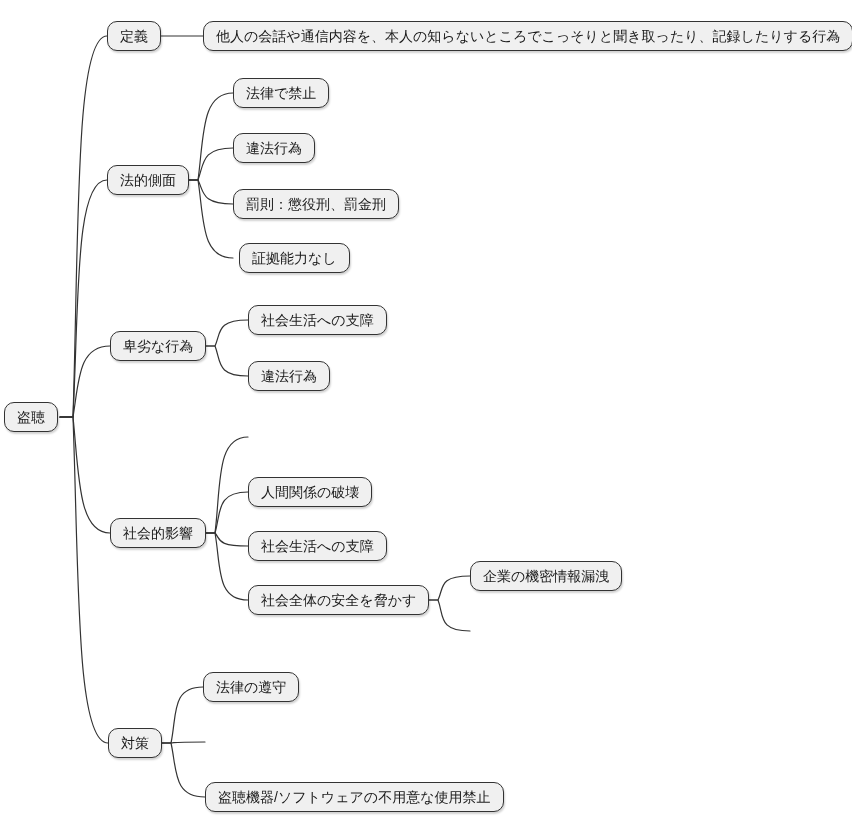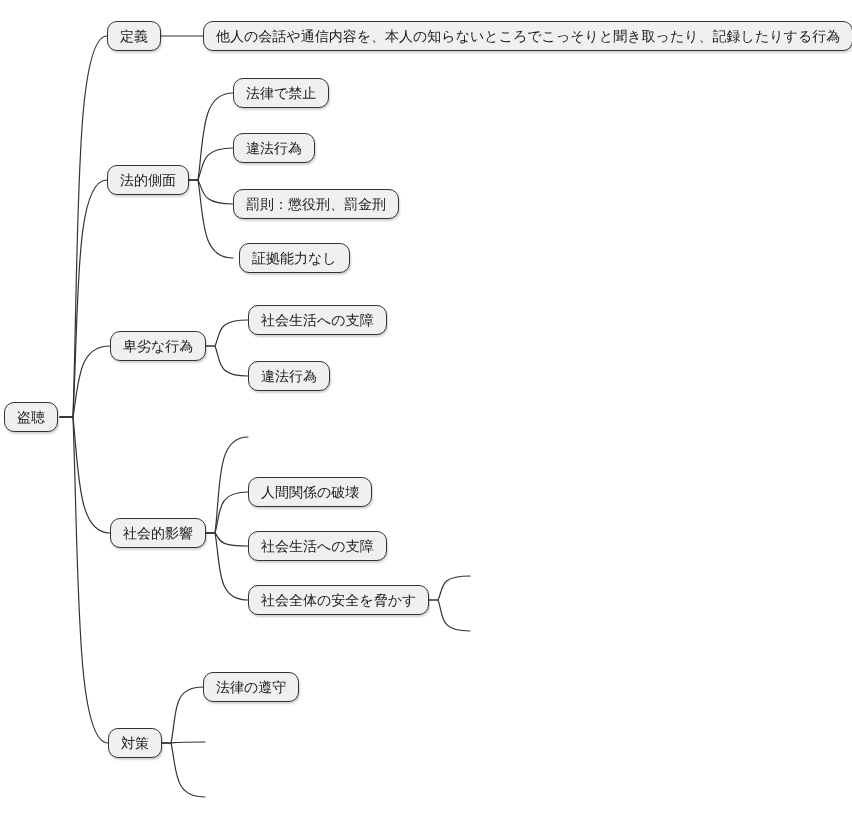--- a/index.html
+++ b/index.html
@@ -72,16 +72,18 @@
   <div class="node" style="left:239px;top:243px">証拠能力なし</div>
 
   <div class="node" style="left:110px;top:331px">卑劣な行為</div>
   <div class="node" style="left:248px;top:305px">社会生活への支障</div>
   <div class="node" style="left:248px;top:361px">違法行為</div>
 
   <div class="node" style="left:110px;top:518px">社会的影響</div>
   <div class="node" style="left:248px;top:531px">社会生活への支障</div>
   <div class="node" style="left:248px;top:477px">人間関係の破壊</div>
   <div class="node" style="left:248px;top:585px">社会全体の安全を脅かす</div>
+  <div class="node" style="left:470px;top:561px">企業の機密情報漏洩</div>
 
   <div class="node" style="left:108px;top:728px">対策</div>
   <div class="node" style="left:203px;top:672px">法律の遵守</div>
+  <div class="node" style="left:205px;top:782px">盗聴機器/ソフトウェアの不用意な使用禁止</div>
 </div>
 
 </body></html>

